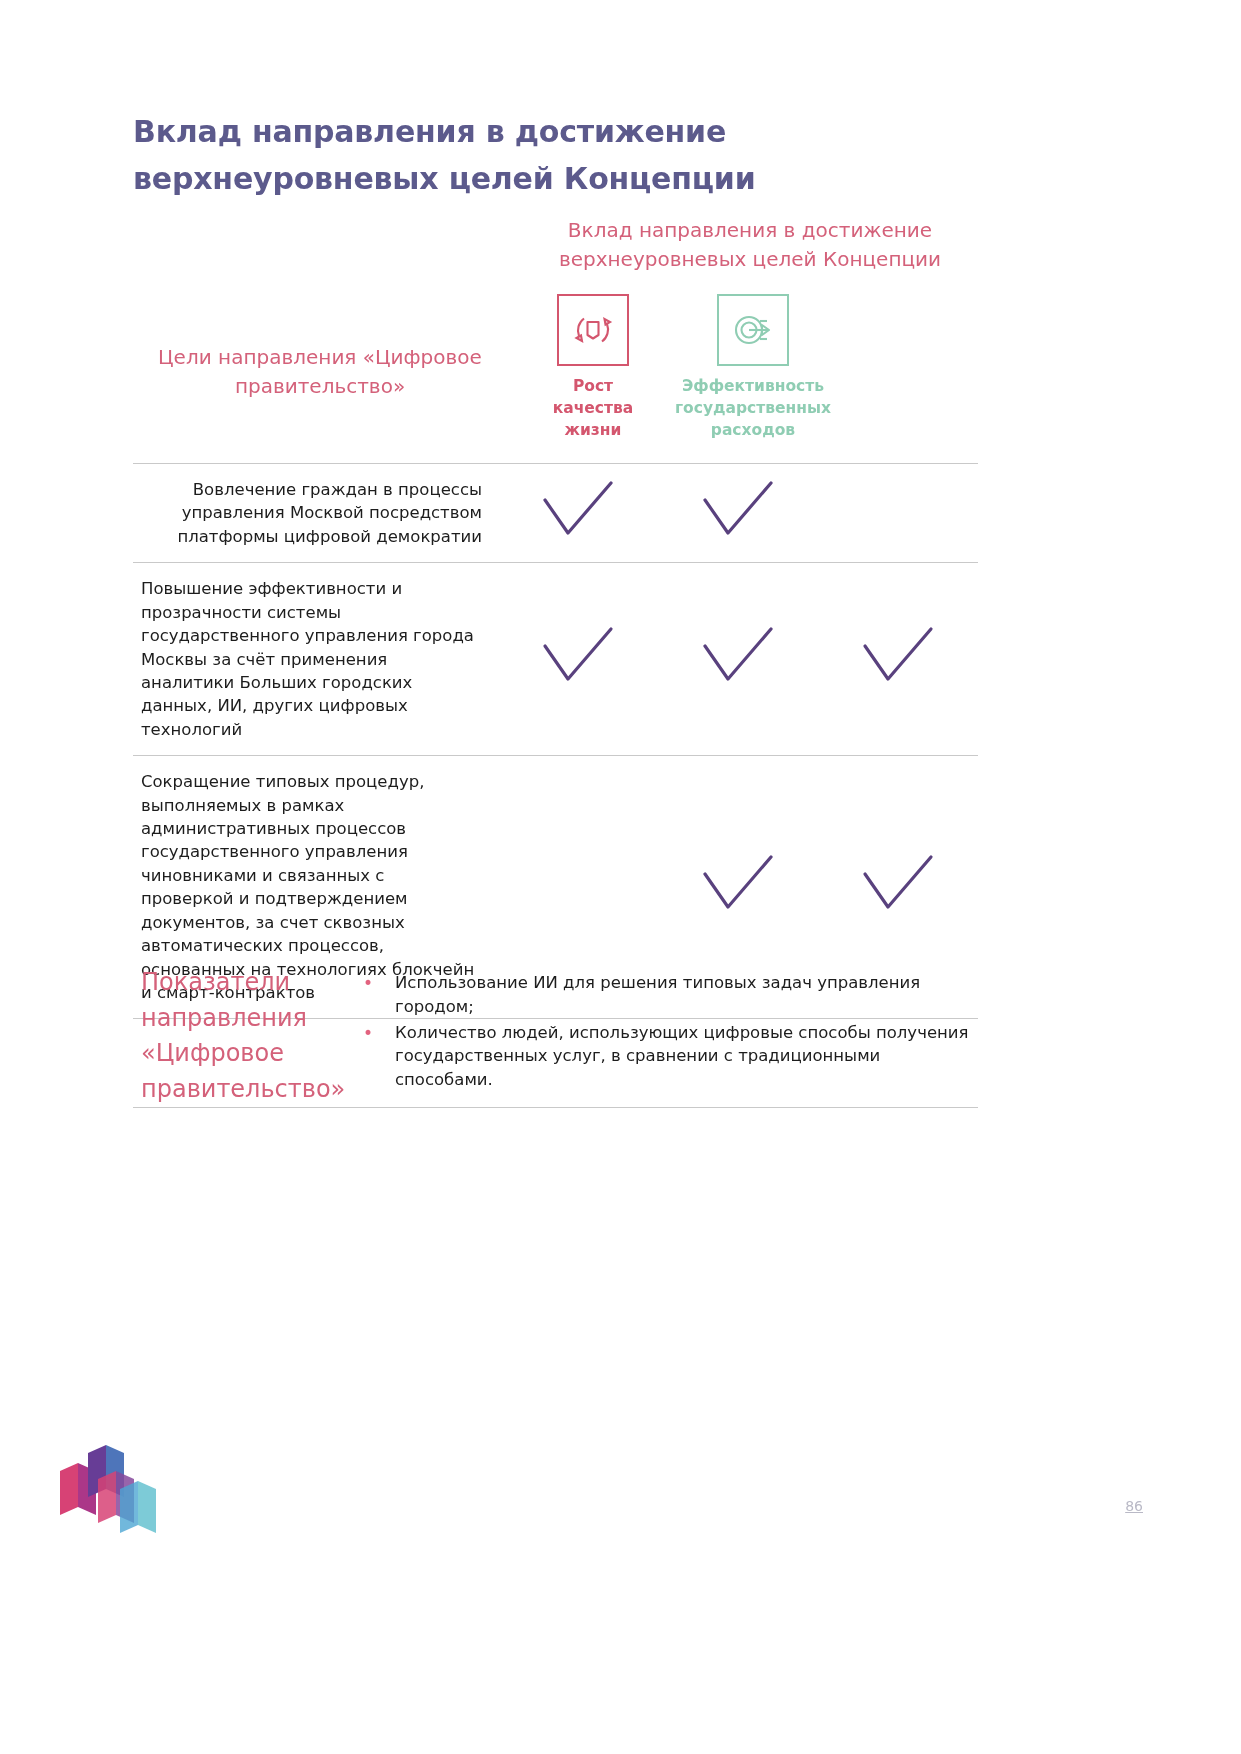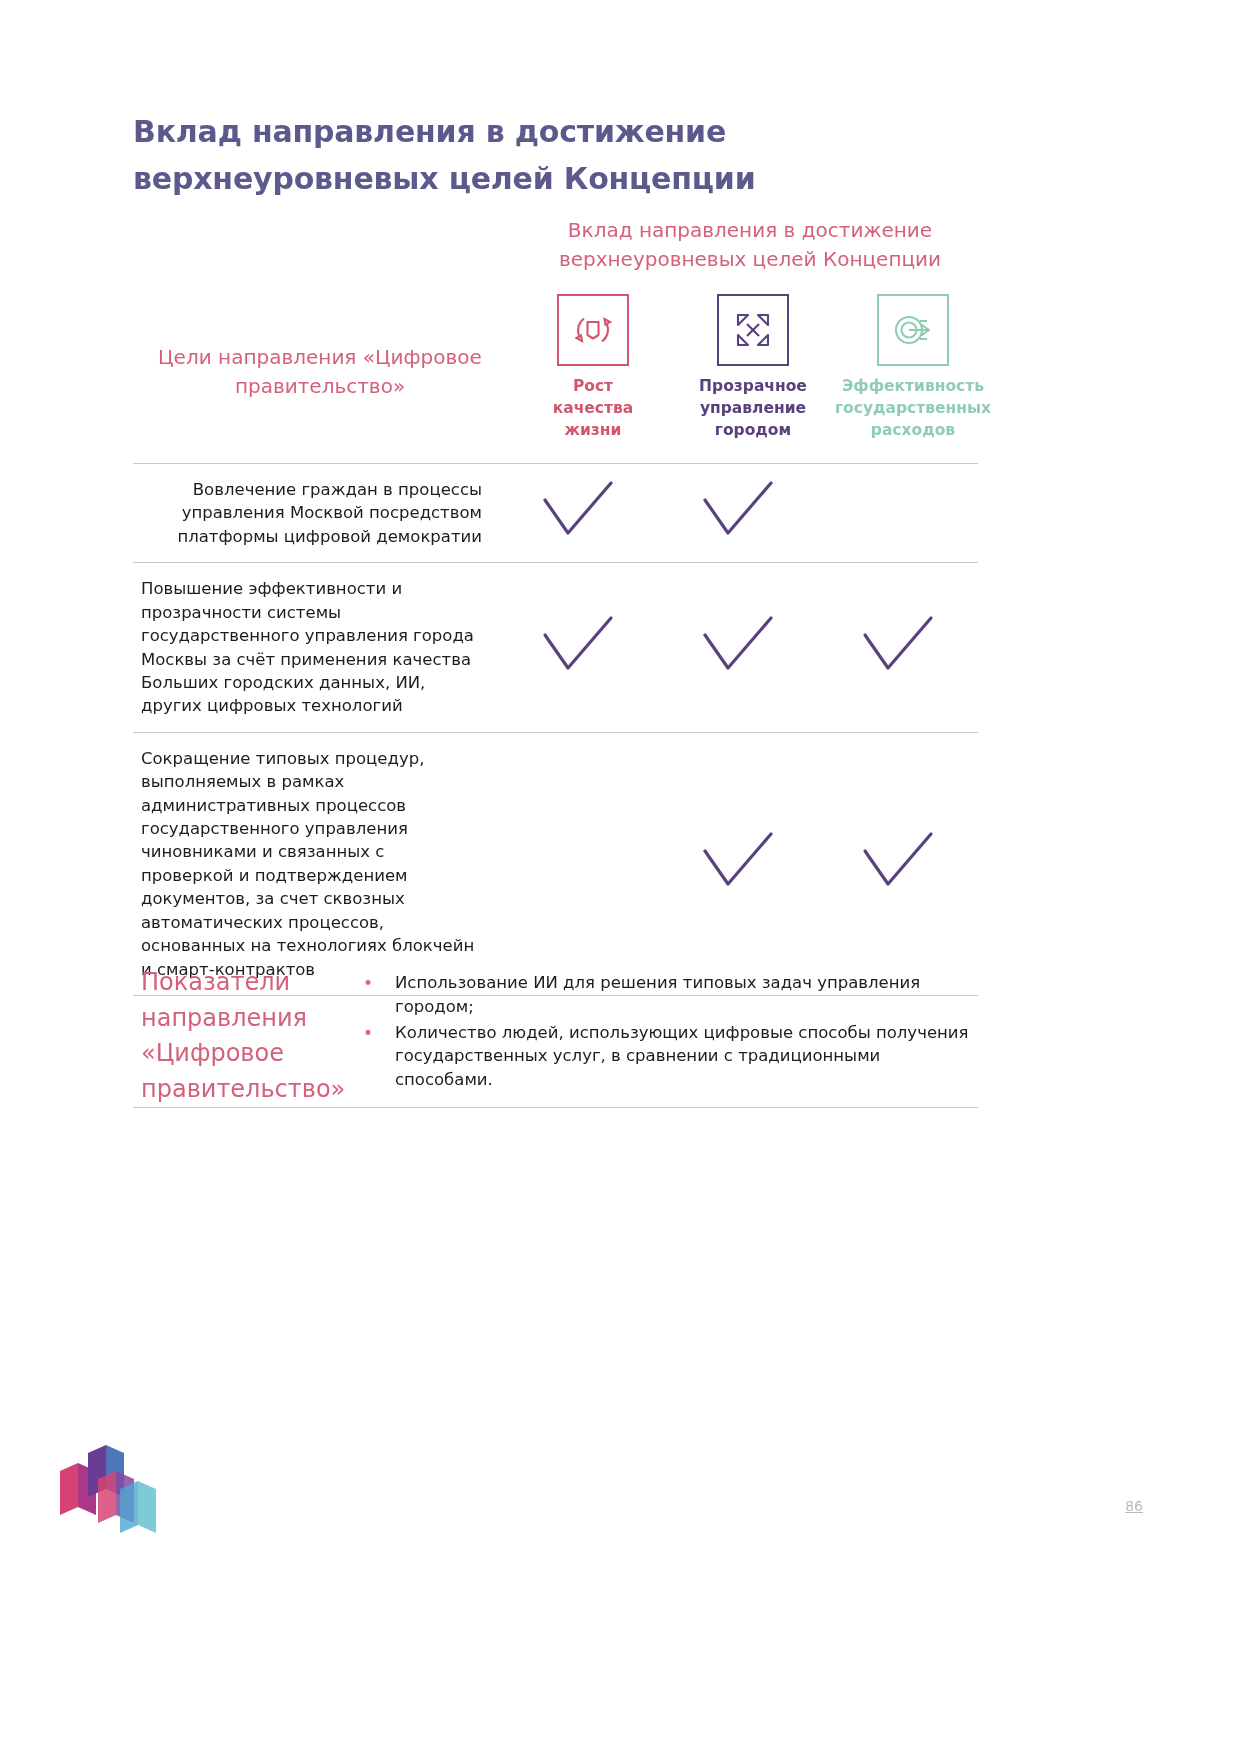--- a/index.html
+++ b/index.html
@@ -205,33 +205,20 @@
           <path d="M12 32 A15 15 0 0 1 17 14.5"></path>
           <path d="M40 20 A15 15 0 0 1 35 37.5"></path>
           <path d="M14 31.5 l-4.5 2.5 l5.5 3 z" fill="none"></path>
           <path d="M38.5 20.5 l4.5 -2.5 l-5.5 -3 z" fill="none"></path>
           <path d="M20.5 18 h11 v13 l-5.5 3.5 l-5.5 -3.5 z" stroke-linejoin="round"></path>
         </svg>
       </div>
       <div class="col-label"><span>Рост</span><br><span>качества</span><br><span>жизни</span></div>
     </div>
 
-    <div class="col c-purple">
-      <div class="col-icon">
-        <svg width="52" height="52" viewBox="0 0 52 52" fill="none" stroke="currentColor" stroke-width="2.1" stroke-linejoin="round">
-          <path d="M20 20 L32 32"></path>
-            <path d="M32 20 L20 32"></path>
-          <path d="M11 11 l0 10 l10 -10 z"></path>
-          <path d="M41 11 l-10 0 l10 10 z"></path>
-          <path d="M11 41 l10 0 l-10 -10 z"></path>
-          <path d="M41 41 l0 -10 l-10 10 z"></path>
-        </svg>
-      </div>
-      <div class="col-label"><span>Прозрачное</span><br><span>управление</span><br><span>городом</span></div>
-    </div>
 
     <div class="col c-green">
       <div class="col-icon">
         <svg width="52" height="52" viewBox="0 0 52 52" fill="none" stroke="currentColor" stroke-width="2.1">
           <circle cx="22" cy="26" r="13"></circle>
           <circle cx="22" cy="26" r="7.5"></circle>
           <path d="M22 26 h20"></path>
           <path d="M42 26 l-7 -5 v10 z" fill="none" stroke-linejoin="round"></path>
           <path d="M33 17 h7"></path>
           <path d="M33 35 h7"></path>
@@ -255,21 +242,21 @@
         <div class="mark-cell">
           <svg width="78" height="66" viewBox="0 0 78 66" fill="none" stroke="#59417e" stroke-width="3.2" stroke-linecap="round" stroke-linejoin="round">
               <path d="M6 20 L29 53 L72 3"></path>
             </svg>
         </div>
         <div class="mark-cell"></div>
       </div>
     </div>
 
     <div class="row">
-      <div class="row-text">Повышение эффективности и прозрачности системы государственного управления города Москвы за счёт применения качества Больших городских данных, ИИ, других цифровых технологий</div>
+      <div class="row-text">Повышение эффективности и прозрачности системы государственного управления города Москвы за счёт применения аналитики Больших городских данных, ИИ, других цифровых технологий</div>
       <div class="row-marks">
         <div class="mark-cell">
           <svg width="78" height="66" viewBox="0 0 78 66" fill="none" stroke="#59417e" stroke-width="3.2" stroke-linecap="round" stroke-linejoin="round">
               <path d="M6 20 L29 53 L72 3"></path>
             </svg>
         </div>
         <div class="mark-cell">
           <svg width="78" height="66" viewBox="0 0 78 66" fill="none" stroke="#59417e" stroke-width="3.2" stroke-linecap="round" stroke-linejoin="round">
               <path d="M6 20 L29 53 L72 3"></path>
             </svg>

